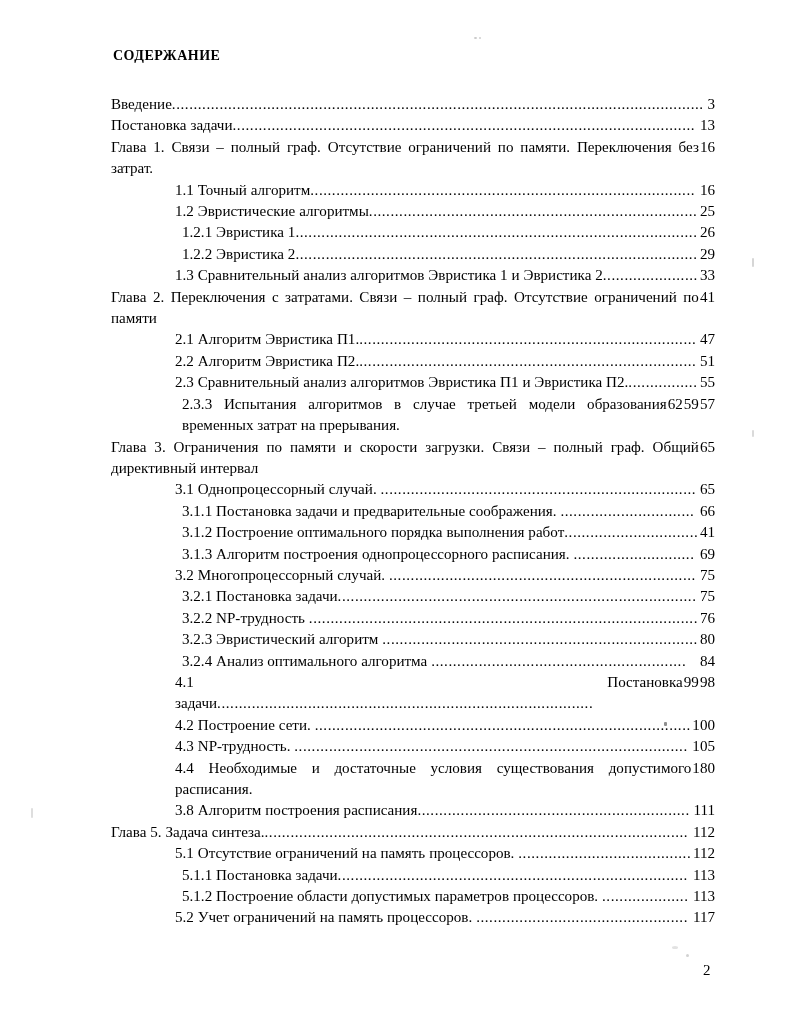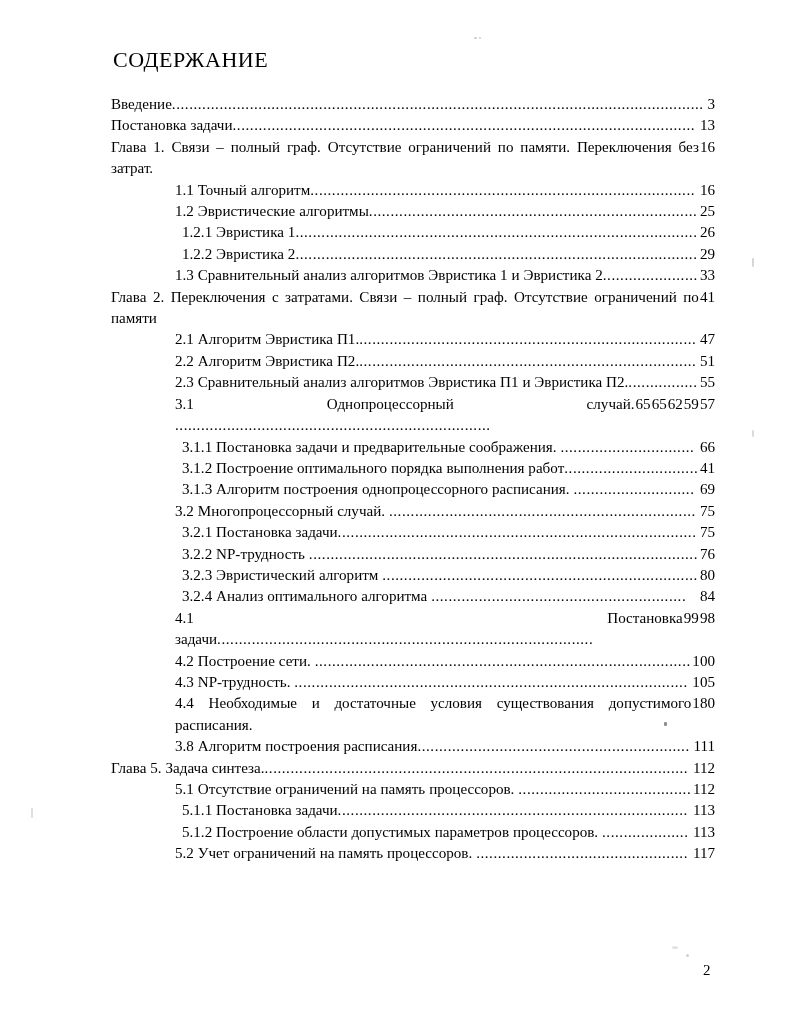--- a/index.html
+++ b/index.html
@@ -22,22 +22,22 @@
     left: 0; top: 0;
     width: 791px;
     height: 1023px;
     background: #ffffff;
   }
 
   .page-title {
     position: absolute;
     left: 113px;
     top: 48px;
-    font-size: 22px;
-    font-weight: normal;
+    font-size: 14px;
+    font-weight: bold;
     letter-spacing: 0.5px;
     line-height: 1.1;
     white-space: nowrap;
   }
 
   .toc {
     position: absolute;
     left: 111px;
     top: 94px;
     width: 604px;
@@ -116,22 +116,22 @@
       <div class="toc-entry lvl1"><span class="pageno">25</span><span class="label">1.2 Эвристические алгоритмы</span><span class="leader">............................................................................</span></div>
       <div class="toc-entry lvl2"><span class="pageno">26</span><span class="label">1.2.1 Эвристика 1</span><span class="leader">.............................................................................................</span></div>
       <div class="toc-entry lvl2"><span class="pageno">29</span><span class="label">1.2.2 Эвристика 2</span><span class="leader">.............................................................................................</span></div>
       <div class="toc-entry lvl1"><span class="pageno">33</span><span class="label">1.3 Сравнительный анализ алгоритмов Эвристика 1 и Эвристика 2</span><span class="leader">......................</span></div>
       <div class="toc-entry lvl0"><span class="pageno">41</span><span class="label">Глава 2. Переключения с затратами. Связи – полный граф. Отсутствие ограничений по памяти</span><span class="leader"></span></div>
       <div class="toc-entry lvl1"><span class="pageno">47</span><span class="label">2.1 Алгоритм Эвристика П1.</span><span class="leader">..............................................................................</span></div>
       <div class="toc-entry lvl1"><span class="pageno">51</span><span class="label">2.2 Алгоритм Эвристика П2.</span><span class="leader">..............................................................................</span></div>
       <div class="toc-entry lvl1"><span class="pageno">55</span><span class="label">2.3 Сравнительный анализ алгоритмов Эвристика П1 и Эвристика П2.</span><span class="leader">................</span></div>
       <div class="toc-entry lvl2"><span class="pageno">57</span><span class="leader"></span></div>
       <div class="toc-entry lvl2"><span class="pageno">59</span><span class="leader"></span></div>
-      <div class="toc-entry lvl2"><span class="pageno">62</span><span class="leader"></span></div>
-      <div class="toc-entry lvl0"><span class="pageno">65</span><span class="leader"></span></div>
+      <div class="toc-entry lvl2"><span class="pageno">62</span><span class="label">2.3.3 Испытания алгоритмов в случае третьей модели образования временных затрат на прерывания.</span><span class="leader"></span></div>
+      <div class="toc-entry lvl0"><span class="pageno">65</span><span class="label">Глава 3. Ограничения по памяти и скорости загрузки. Связи – полный граф. Общий директивный интервал</span><span class="leader"></span></div>
       <div class="toc-entry lvl1"><span class="pageno">65</span><span class="label">3.1 Однопроцессорный случай. </span><span class="leader">.........................................................................</span></div>
       <div class="toc-entry lvl2"><span class="pageno">66</span><span class="label">3.1.1 Постановка задачи и предварительные соображения. </span><span class="leader">...............................</span></div>
       <div class="toc-entry lvl2"><span class="pageno">41</span><span class="label">3.1.2 Построение оптимального порядка выполнения работ</span><span class="leader">...............................</span></div>
       <div class="toc-entry lvl2"><span class="pageno">69</span><span class="label">3.1.3 Алгоритм построения однопроцессорного расписания. </span><span class="leader">............................</span></div>
       <div class="toc-entry lvl1"><span class="pageno">75</span><span class="label">3.2 Многопроцессорный случай. </span><span class="leader">.......................................................................</span></div>
       <div class="toc-entry lvl2"><span class="pageno">75</span><span class="label">3.2.1 Постановка задачи</span><span class="leader">...................................................................................</span></div>
       <div class="toc-entry lvl2"><span class="pageno">76</span><span class="label">3.2.2 NP-трудность </span><span class="leader">..........................................................................................</span></div>
       <div class="toc-entry lvl2"><span class="pageno">80</span><span class="label">3.2.3 Эвристический алгоритм </span><span class="leader">.........................................................................</span></div>
       <div class="toc-entry lvl2"><span class="pageno">84</span><span class="label">3.2.4 Анализ оптимального алгоритма </span><span class="leader">...........................................................</span></div>
       <div class="toc-entry lvl0"><span class="pageno">98</span><span class="leader"></span></div>

